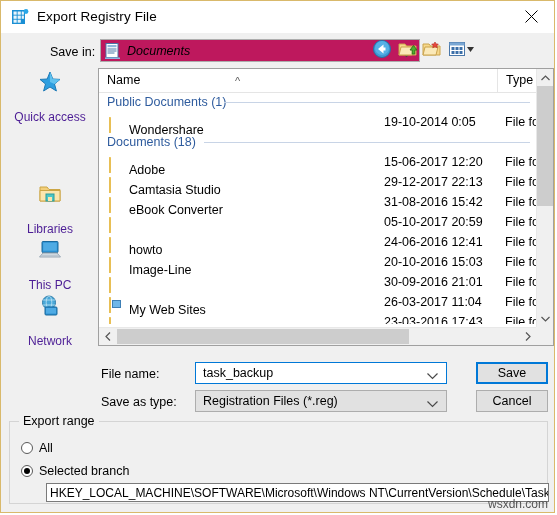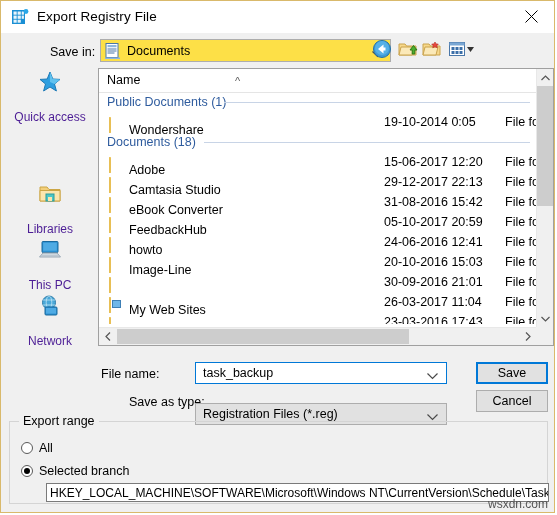--- a/index.html
+++ b/index.html
@@ -35,22 +35,22 @@
     display:flex;align-items:center;justify-content:center;
     cursor:default;
   }
   .close-btn svg{display:block;}
 
   
   .savein-label{
     position:absolute;left:49px;top:44px;font-size:12.5px;
   }
   .savein-combo{
-    position:absolute;left:99px;top:38px;width:291px;height:23px;
-    background:#fde047;border:1px solid #adadad;box-sizing:border-box;
+    position:absolute;left:99px;top:38px;width:320px;height:23px;
+    background:#be185d;border:1px solid #adadad;box-sizing:border-box;font-style:italic;
   }
   .savein-combo .doc-ic{position:absolute;left:4px;top:3px;width:15px;height:16px;}
   .savein-combo .txt{position:absolute;left:26px;top:4px;font-size:12.5px;}
   .savein-combo .chev{position:absolute;right:7px;top:7px;}
   .tb-btn{position:absolute;top:38px;width:24px;height:23px;cursor:default;}
   #tb-back{left:371px;}
   #tb-up{left:397px;}
   #tb-newfolder{left:421px;}
   #tb-views{left:447px;width:30px;}
 
@@ -126,28 +126,28 @@
     background:#f0f0f0;
   }
   .place{
     position:absolute;left:0;width:88px;height:56px;text-align:center;cursor:default;
   }
   .place .lbl{position:absolute;left:0;bottom:0;width:88px;font-size:12px;color:#4c1d95;}
   .place .pic{position:absolute;left:32px;top:2px;width:24px;height:24px;}
 
   
   .fn-label{position:absolute;left:100px;top:366px;font-size:12.5px;}
-  .st-label{position:absolute;left:100px;top:394px;font-size:12.5px;margin-left:28px;}
+  .st-label{position:absolute;left:100px;top:394px;font-size:12.5px;}
   .fn-combo{
     position:absolute;left:194px;top:361px;width:252px;height:22px;
     background:#fff;border:1px solid #0078d7;box-sizing:border-box;
   }
   .st-combo{
     position:absolute;left:194px;top:389px;width:252px;height:22px;
-    background:#e1e1e1;border:1px solid #adadad;box-sizing:border-box;margin-top:13px;
+    background:#e1e1e1;border:1px solid #adadad;box-sizing:border-box;
   }
   .fn-combo .txt,.st-combo .txt{position:absolute;left:7px;top:3px;font-size:12.5px;}
   .fn-combo .chev,.st-combo .chev{position:absolute;right:8px;top:6px;}
   .btn{
     position:absolute;left:475px;width:72px;height:22px;
     background:#e1e1e1;border:1px solid #adadad;box-sizing:border-box;
     font-size:12.5px;text-align:center;line-height:20px;cursor:default;
   }
   #btn-save{top:361px;border:2px solid #0078d7;line-height:18px;}
   #btn-cancel{top:389px;}
@@ -318,20 +318,23 @@
       <span class="lbl">Network</span>
     </div>
   </div>
 
   <div class="listpanel">
     <div class="colheader">
       <div class="col" id="col-name">
         <span>Name</span>
         <span class="sortmark">^</span>
       </div>
+      <div class="col" id="col-type">
+        <span>Type</span>
+      </div>
     </div>
 
     <div class="rows">
 
       <div class="grouphdr">
         <span>Public Documents (1)</span>
         <span class="rule" style="left:125px"></span>
       </div>
       <div class="row">
         <span class="ficon"><span class="folder-ic"></span></span>
@@ -357,21 +360,20 @@
         <span class="ftype">File fol</span>
       </div>
       <div class="row">
         <span class="ficon"><span class="folder-ic"></span></span>
         <span class="fname">eBook Converter</span>
         <span class="fdate">31-08-2016 15:42</span>
         <span class="ftype">File fol</span>
       </div>
       <div class="row">
         <span class="ficon"><span class="folder-ic"></span></span>
-        <span class="fname">FeedbackHub</span>
         <span class="fdate">05-10-2017 20:59</span>
         <span class="ftype">File fol</span>
       </div>
       <div class="row">
         <span class="ficon"><span class="folder-ic"></span></span>
         <span class="fname">howto</span>
         <span class="fdate">24-06-2016 12:41</span>
         <span class="ftype">File fol</span>
       </div>
       <div class="row">

